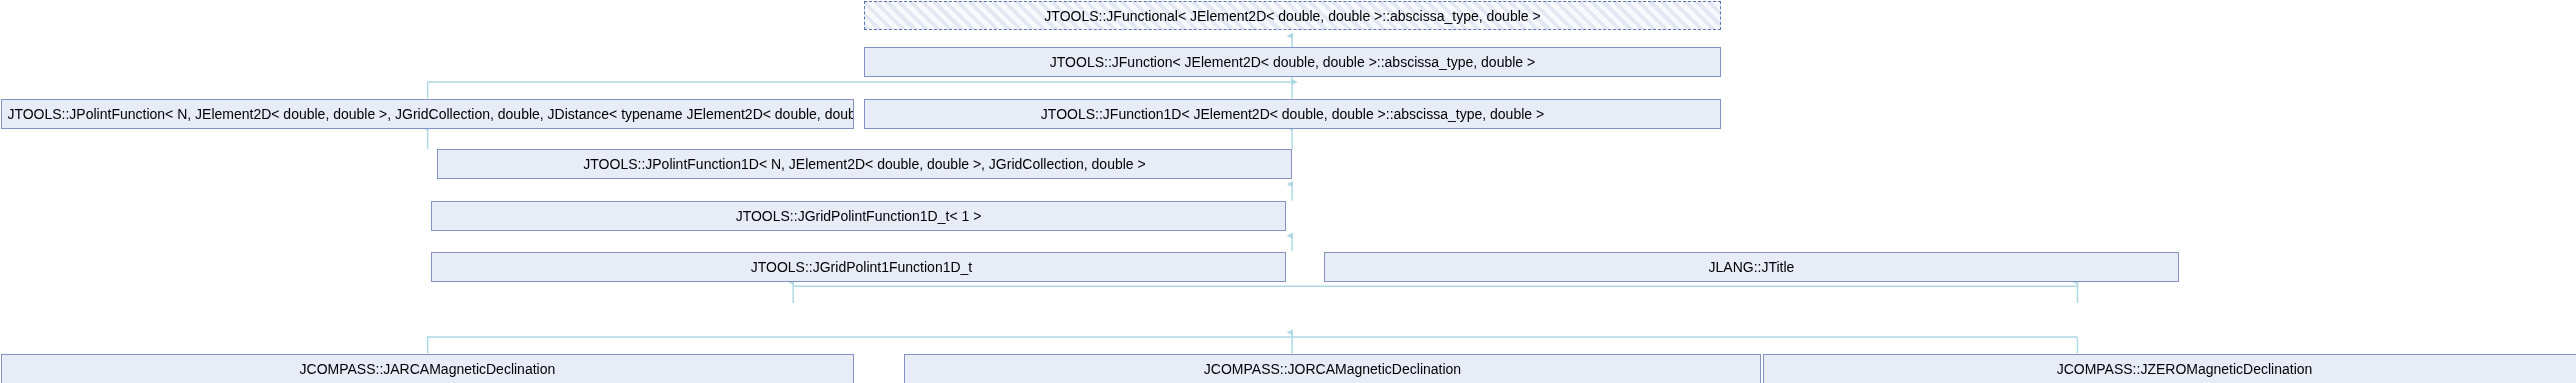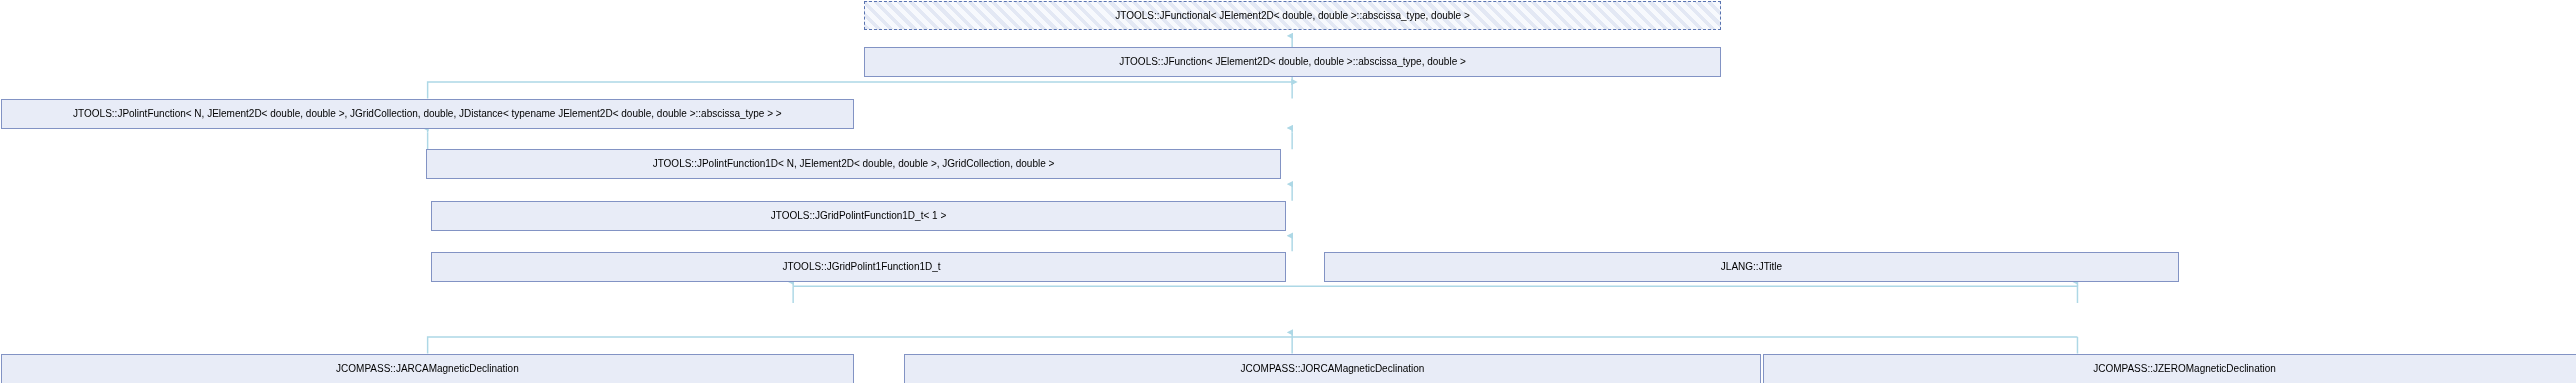--- a/index.html
+++ b/index.html
@@ -27,21 +27,21 @@
     height: 383px;
     pointer-events: none;
   }
   
   .node {
     position: absolute;
     box-sizing: border-box;
     height: 29.5px;
     line-height: 28px;
     text-align: center;
-    font-size: 10px;
+    font-size: 14px;
     color: #000000;
     white-space: nowrap;
     overflow: hidden;
     letter-spacing: 0px;
   }
   .node.solid {
     background: #e8ecf7;
     border: 0.9px solid #8293c4;
   }
   .node.dashed {
@@ -112,22 +112,25 @@
   </div>
 
   <div class="node solid" style="left:864px; top:47px; width:857px;">
     <span class="lbl">JTOOLS::JFunction&lt; JElement2D&lt; double, double &gt;::abscissa_type, double &gt;</span>
   </div>
 
   <div class="node solid" style="left:0.9px; top:99px; width:853px;">
     <span class="lbl">JTOOLS::JPolintFunction&lt; N, JElement2D&lt; double, double &gt;, JGridCollection, double, JDistance&lt; typename JElement2D&lt; double, double &gt;::abscissa_type &gt; &gt;</span>
   </div>
 
+  <div class="node solid" style="left:864px; top:99px; width:857px;">
+    <span class="lbl">JTOOLS::JFunction1D&lt; JElement2D&lt; double, double &gt;::abscissa_type, double &gt;</span>
+  </div>
 
-  <div class="node solid" style="left:426px; top:149px; width:855px;">
+  <div class="node solid" style="left:437px; top:149px; width:855px;">
     <span class="lbl">JTOOLS::JPolintFunction1D&lt; N, JElement2D&lt; double, double &gt;, JGridCollection, double &gt;</span>
   </div>
 
   <div class="node solid" style="left:431px; top:201px; width:855px;">
     <span class="lbl">JTOOLS::JGridPolintFunction1D_t&lt; 1 &gt;</span>
   </div>
 
   <div class="node solid" style="left:431px; top:252px; width:855px;padding-left:6px;">
     <span class="lbl">JTOOLS::JGridPolint1Function1D_t</span>
   </div>

